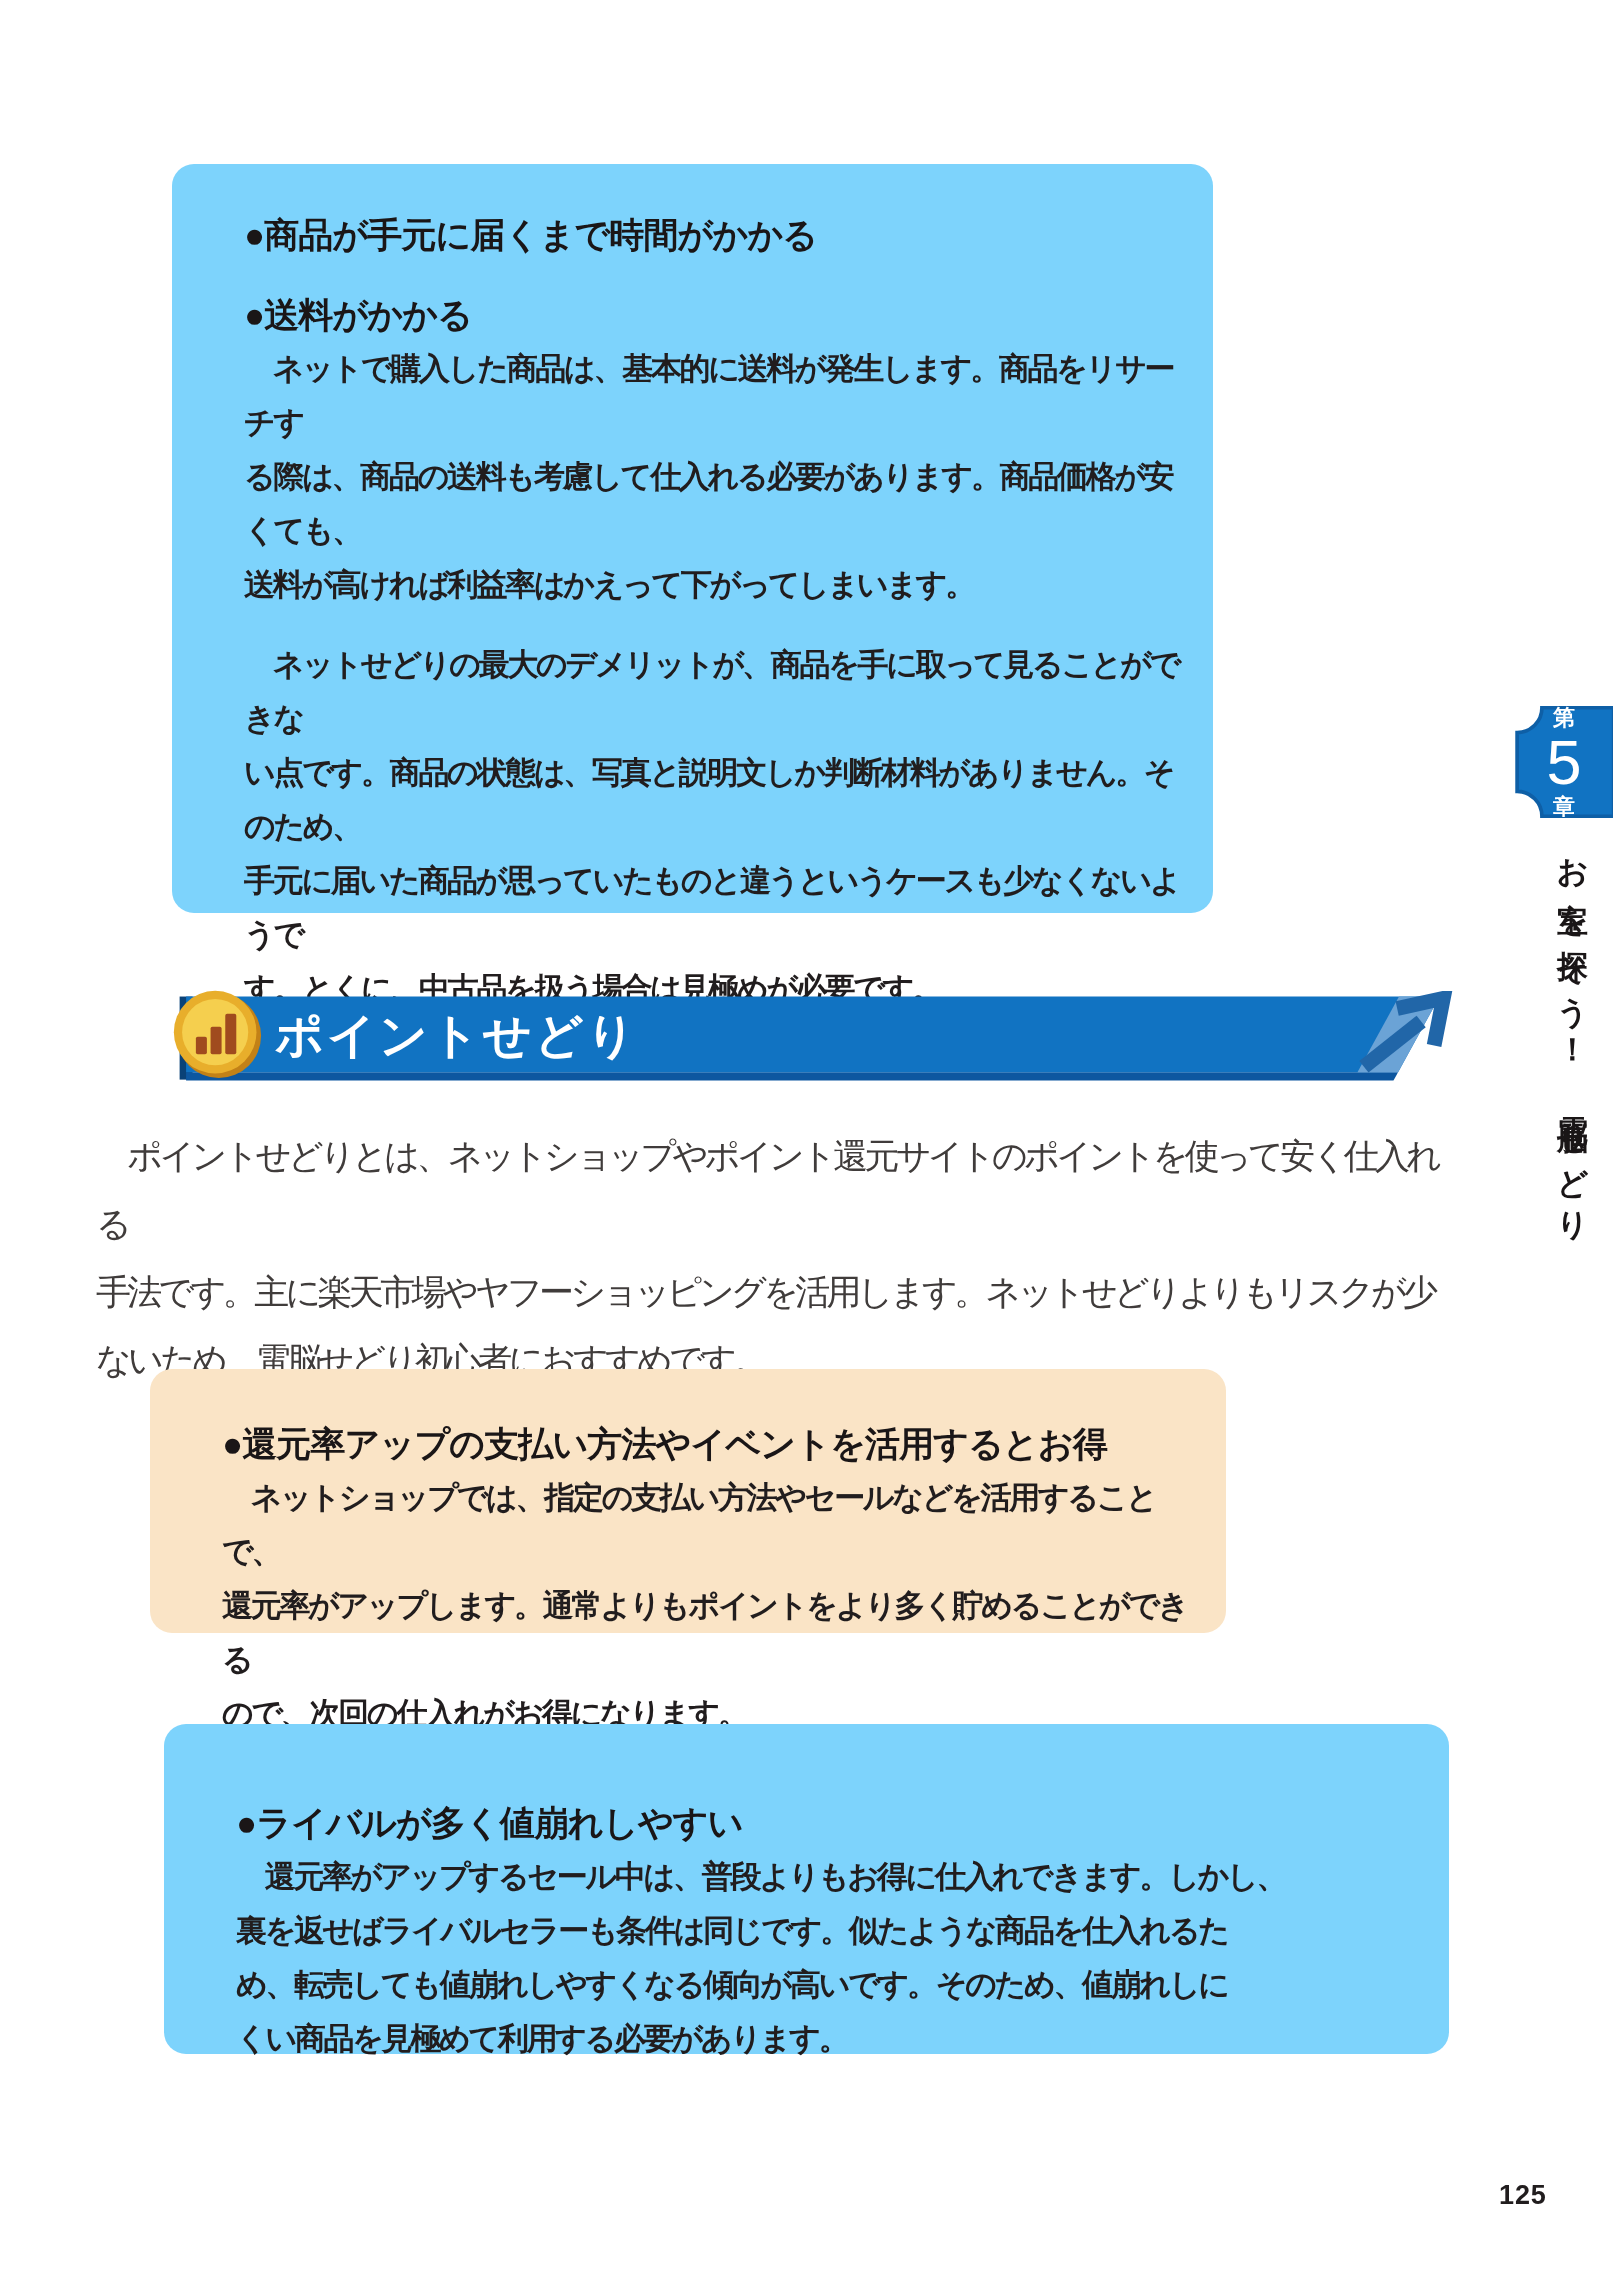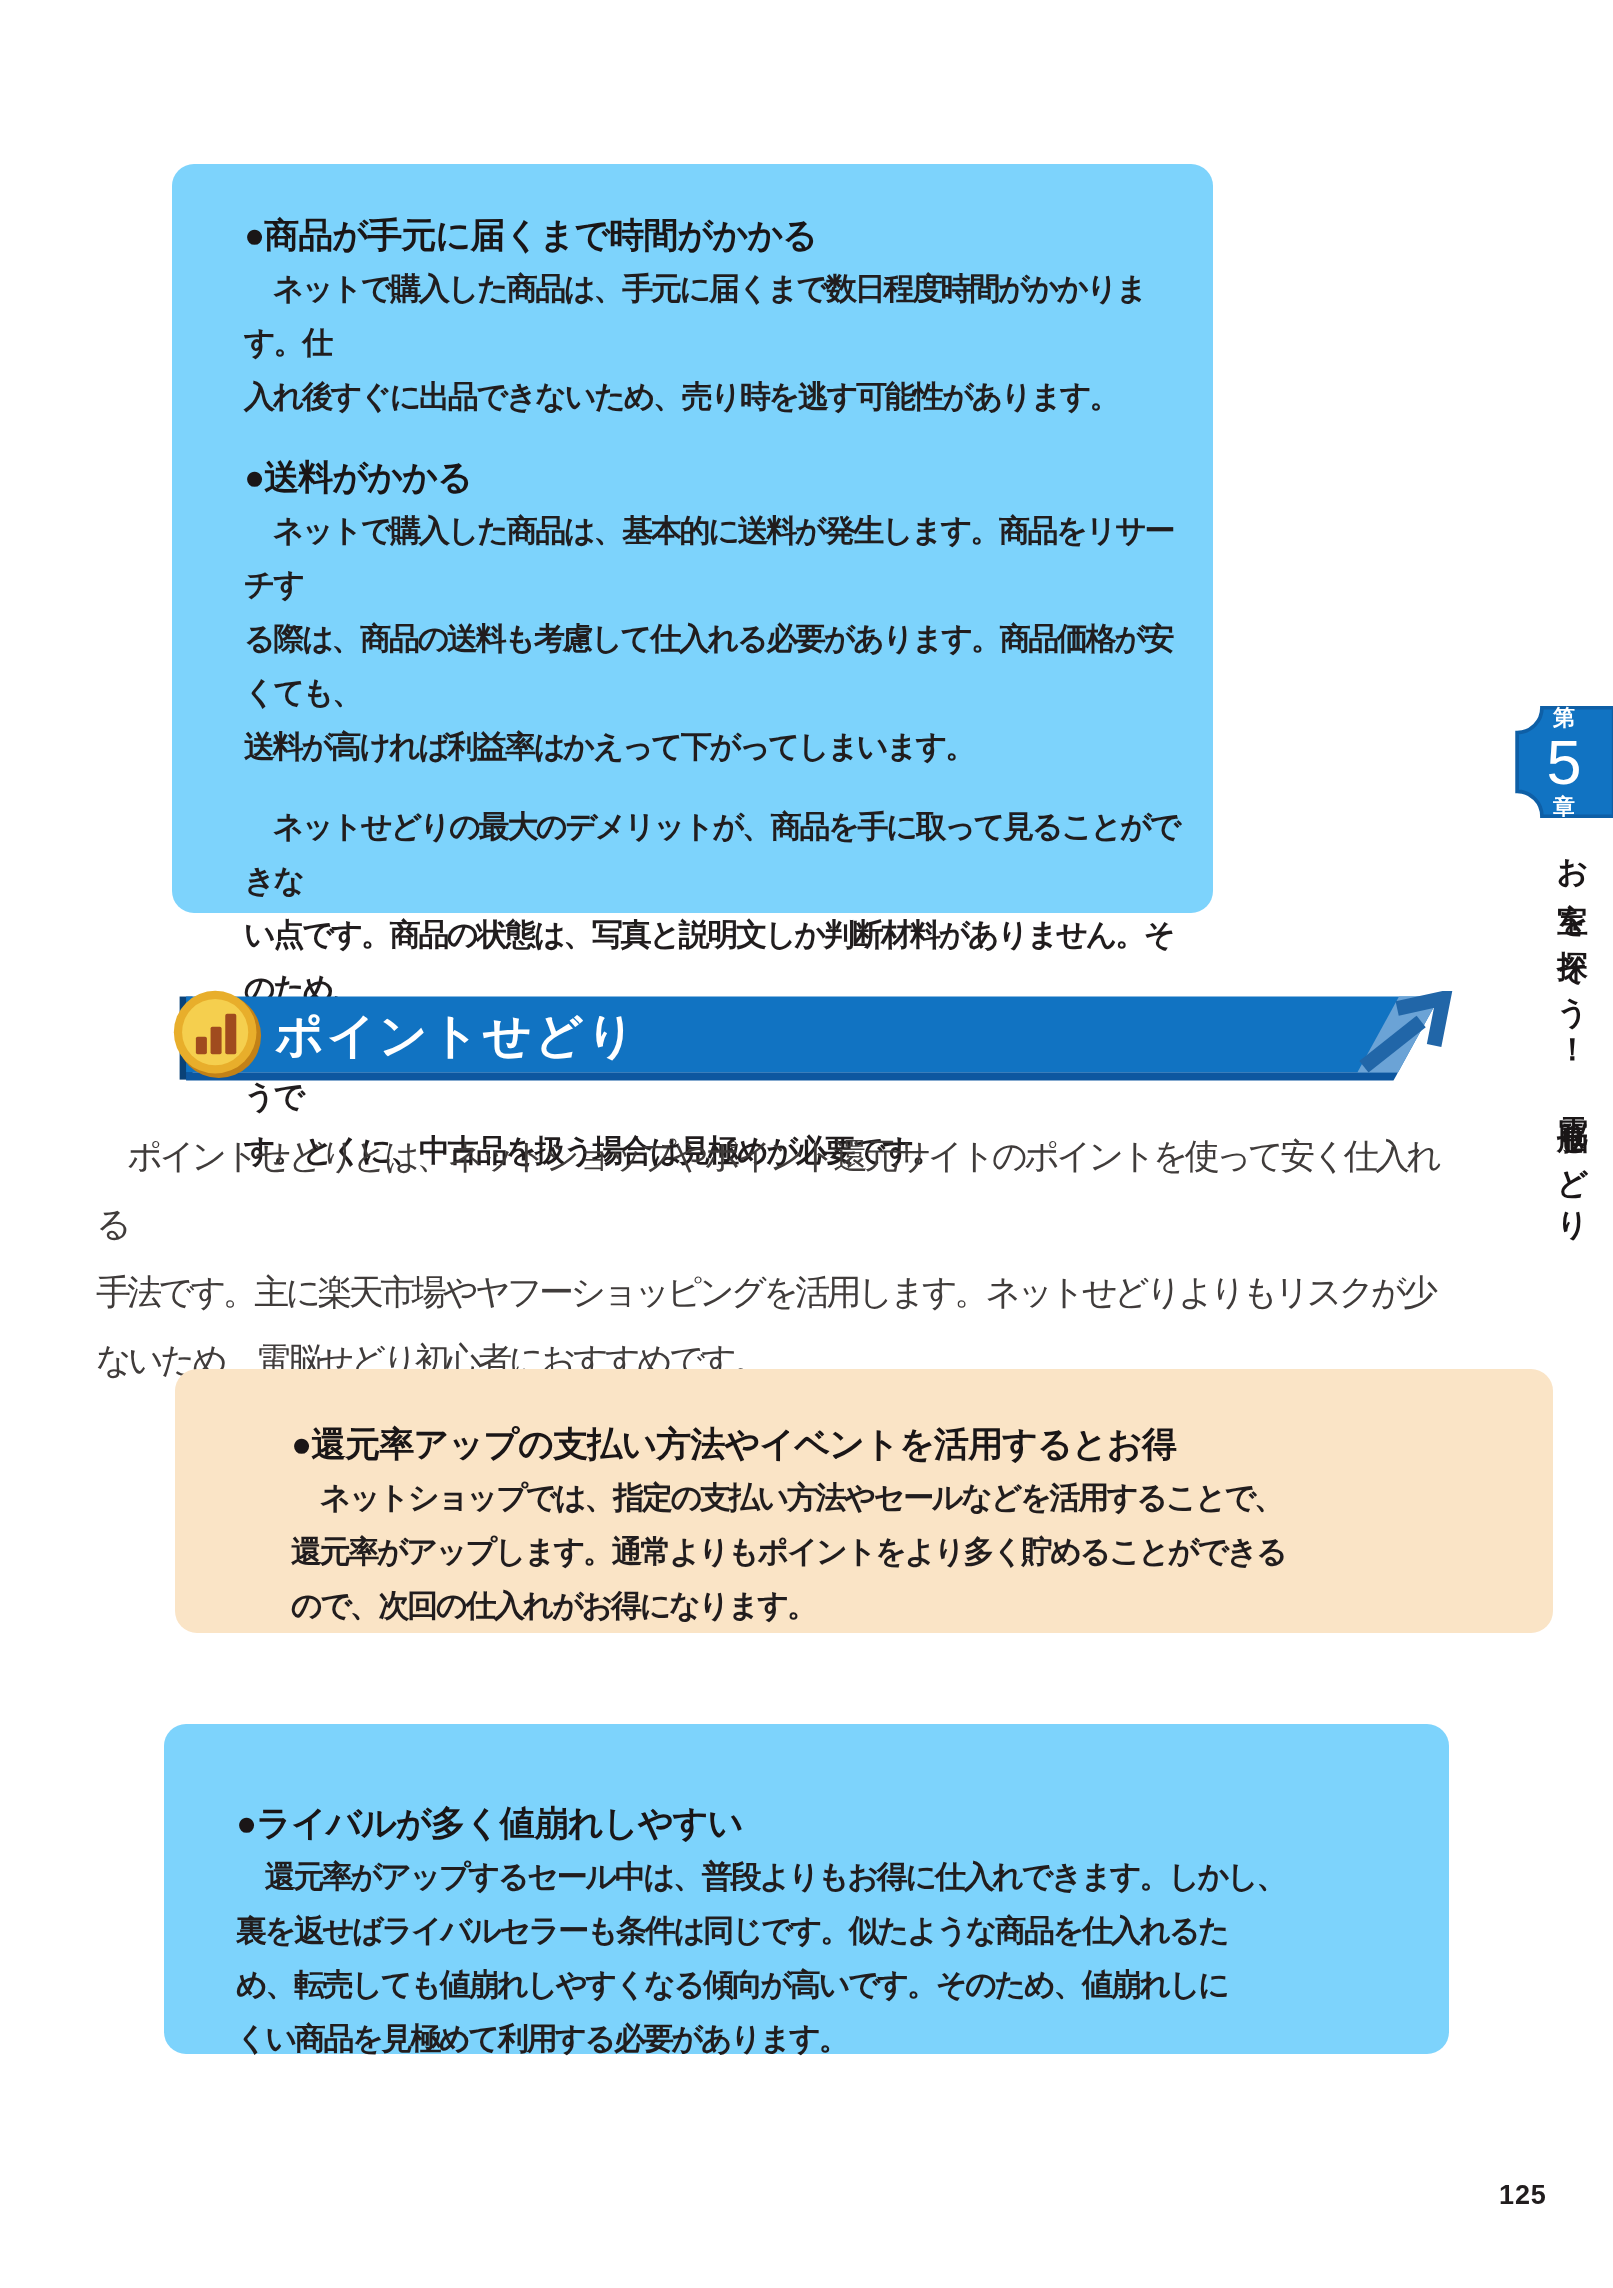--- a/index.html
+++ b/index.html
@@ -56,22 +56,20 @@
 </style>
 </head>
 <body>
 
 <div class="page">
 
   <div class="round-box box-blue" style="left:172px;top:164px;width:1041px;height:749px;">
     <div class="box1-inner">
       <div class="sec">
         <div class="sec-heading">●商品が手元に届くまで時間がかかる</div>
-        <div class="sec-body">　ネットで購入した商品は、手元に届くまで数日程度時間がかかります。仕
-入れ後すぐに出品できないため、売り時を逃す可能性があります。</div>
       </div>
       <div class="sec">
         <div class="sec-heading">●送料がかかる</div>
         <div class="sec-body">　ネットで購入した商品は、基本的に送料が発生します。商品をリサーチす
 る際は、商品の送料も考慮して仕入れる必要があります。商品価格が安くても、
 送料が高ければ利益率はかえって下がってしまいます。</div>
       </div>
       <div class="sec">
         <div class="sec-body">　ネットせどりの最大のデメリットが、商品を手に取って見ることができな
 い点です。商品の状態は、写真と説明文しか判断材料がありません。そのため、
@@ -105,21 +103,21 @@
       <rect x="42" y="41" width="12" height="30" rx="2" fill="#a04b1e"></rect>
       <rect x="58" y="27" width="12" height="44" rx="2" fill="#a04b1e"></rect>
     </svg>
   </div>
   <div class="banner-title">ポイントせどり</div>
 
   <div class="intro">　ポイントせどりとは、ネットショップやポイント還元サイトのポイントを使って安く仕入れる
 手法です。主に楽天市場やヤフーショッピングを活用します。ネットせどりよりもリスクが少
 ないため、電脳せどり初心者におすすめです。</div>
 
-  <div class="round-box box-orange" style="left:175px;top:1369px;width:1378px;height:264px;padding-left:44px;">
+  <div class="round-box box-orange" style="left:150px;top:1369px;width:1076px;height:264px;">
     <div class="wide-inner">
       <div class="sec">
         <div class="sec-heading">●還元率アップの支払い方法やイベントを活用するとお得</div>
         <div class="sec-body">　ネットショップでは、指定の支払い方法やセールなどを活用することで、
 還元率がアップします。通常よりもポイントをより多く貯めることができる
 ので、次回の仕入れがお得になります。</div>
       </div>
     </div>
   </div>
 

